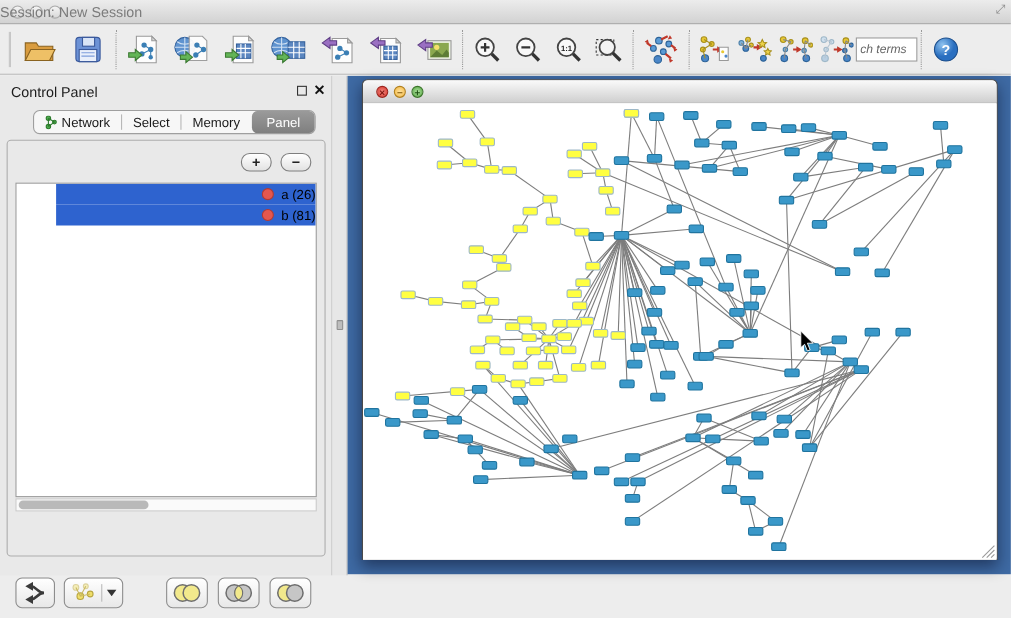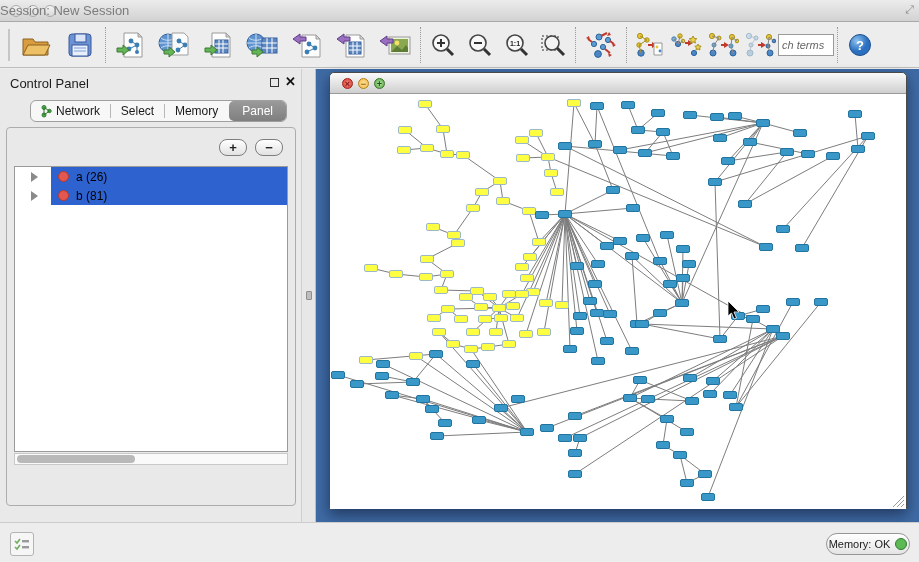--- a/index.html
+++ b/index.html
@@ -42,21 +42,21 @@
   .tab-sep { width:1px; height:14px; background:#b8b8b8; }
   .tab.active { background:linear-gradient(#9a9a9a,#7f7f7f); color:#fff; border-radius:5px;
     margin-left:1px; height:20px; padding:0 13px; }
   #cp-box { position:absolute; left:6px; top:58px; width:290px; height:379px;
     border:1px solid #adadad; border-radius:4px; background:#e9e9e9; }
   .round-btn { position:absolute; width:28px; height:17px; border:1px solid #7e7e7e; border-radius:8px;
     background:linear-gradient(#ffffff,#e2e2e2); font-size:13px; font-weight:bold; color:#222;
     text-align:center; line-height:15px; }
   #setlist { position:absolute; left:7px; top:38px; width:274px; height:286px;
     background:#ffffff; border:1px solid #9a9a9a; overflow:hidden; }
-  .set-row { position:relative; height:19px; display:flex; align-items:center; }
+  .set-row { position:relative; height:19px; display:flex; align-items:center;justify-content:flex-end; }
   .row-tri { width:0; height:0; border-left:7px solid #8a8a8a; border-top:5px solid transparent;
     border-bottom:5px solid transparent; margin-left:16px; }
   .row-sel { position:absolute; left:36px; right:0; top:0; bottom:0; background:#2e63cf; }
   .row-dot { position:relative; width:11px; height:11px; border-radius:50%;
     background:#e4574e; border:1px solid #b23a34; margin-left:20px; }
   .row-label { position:relative; margin-left:7px; font-size:12px; color:#000; }
   #hscroll { position:absolute; left:7px; top:325px; width:274px; height:12px; background:#fafafa;
     border:1px solid #c9c9c9; }
   #hscroll-thumb { position:absolute; left:2px; top:1px; width:118px; height:8px;
     background:#b9b9b9; border-radius:5px; }
@@ -783,28 +783,14 @@
         <svg style="position:absolute; left:397px; top:207px;" width="13" height="19" viewBox="0 0 13 19">
           <path d="M1 0 L1 15 L4.5 12 L7 18 L9.5 17 L7 11 L12 11 z" fill="#000" stroke="#fff" stroke-width="0.8"></path>
         </svg>
         <svg id="resize-grip" viewBox="0 0 13 13">
           <path d="M12 1 L1 12 M12 5 L5 12 M12 9 L9 12" stroke="#9a9a9a" stroke-width="1"></path>
         </svg>
       </div>
     </div>
   </div>
 
-  <div id="statusbar">
-    <div id="task-button">
-      <svg width="16" height="14" viewBox="0 0 16 14">
-        <path d="M1 4 l2 2 3 -4" stroke="#6fae5f" stroke-width="1.6" fill="none"></path>
-        <rect x="8" y="3" width="7" height="2.4" fill="#9a9a9a"></rect>
-        <path d="M1 10 l2 2 3 -4" stroke="#6fae5f" stroke-width="1.6" fill="none"></path>
-        <rect x="8" y="9" width="7" height="2.4" fill="#9a9a9a"></rect>
-      </svg>
-    </div>
-    <div id="memory-button">
-      <span>Memory: OK</span>
-      <div id="memory-dot"></div>
-    </div>
-  </div>
 
 </div>
 
 </body></html>

